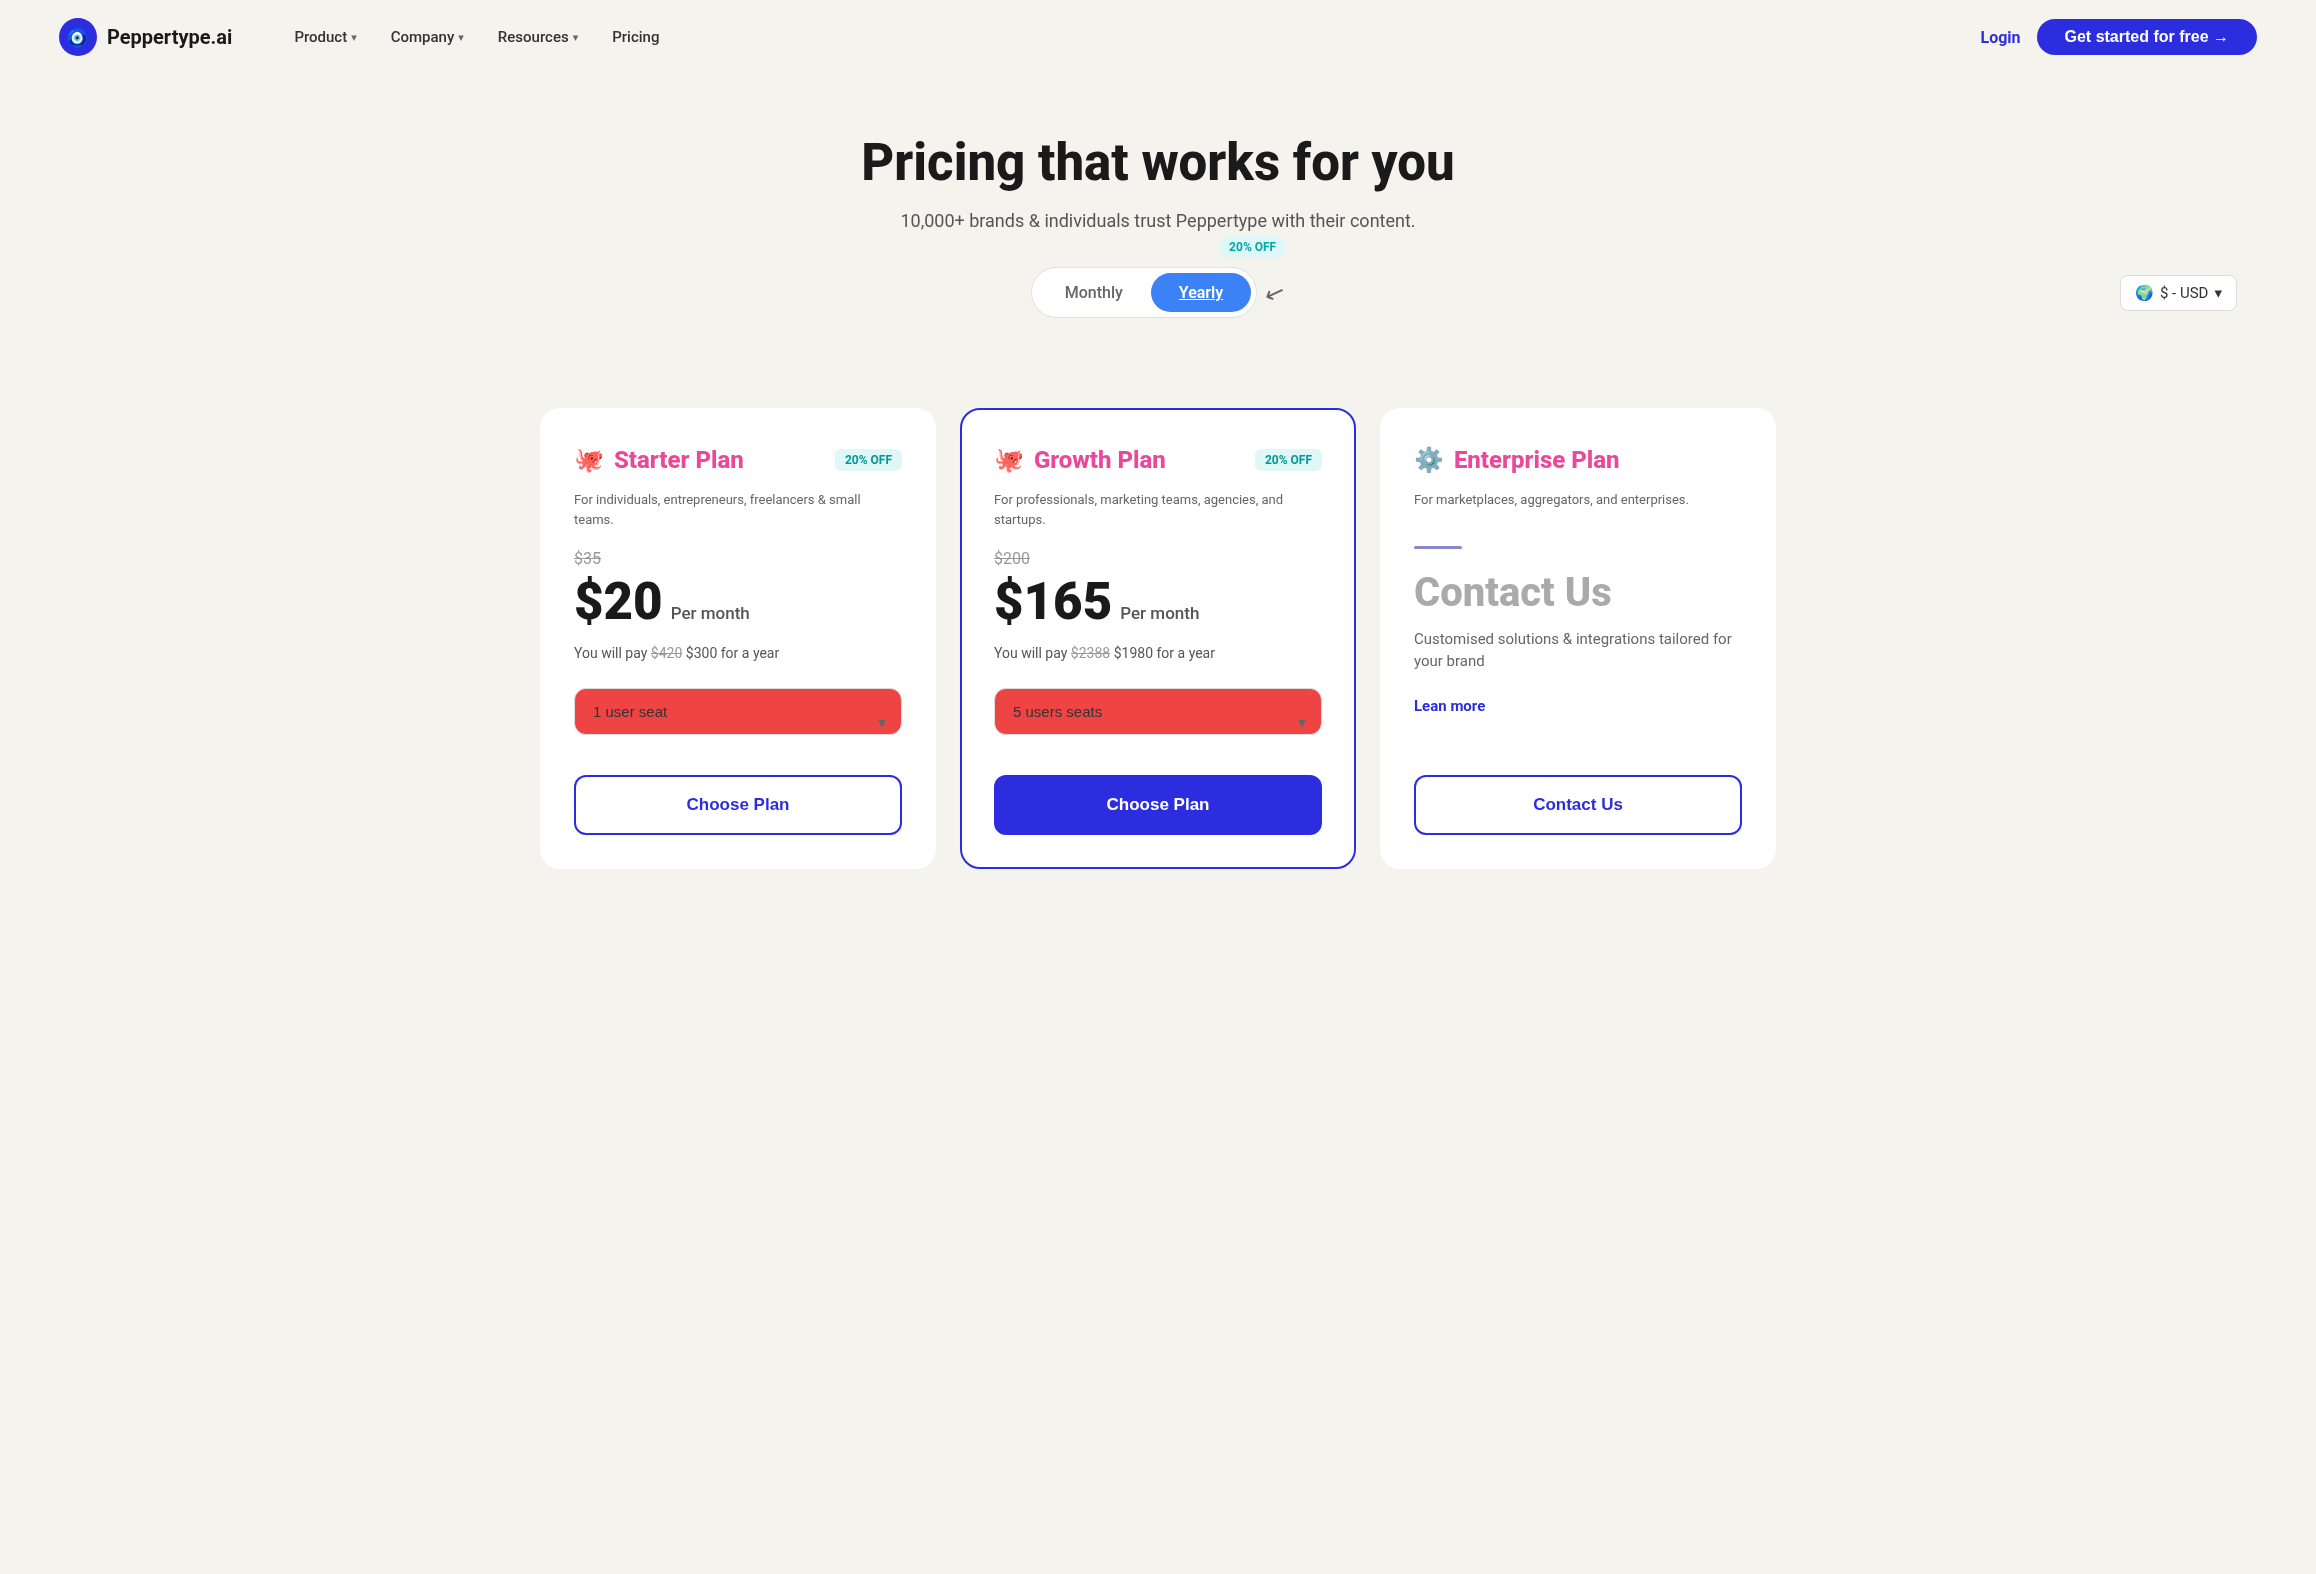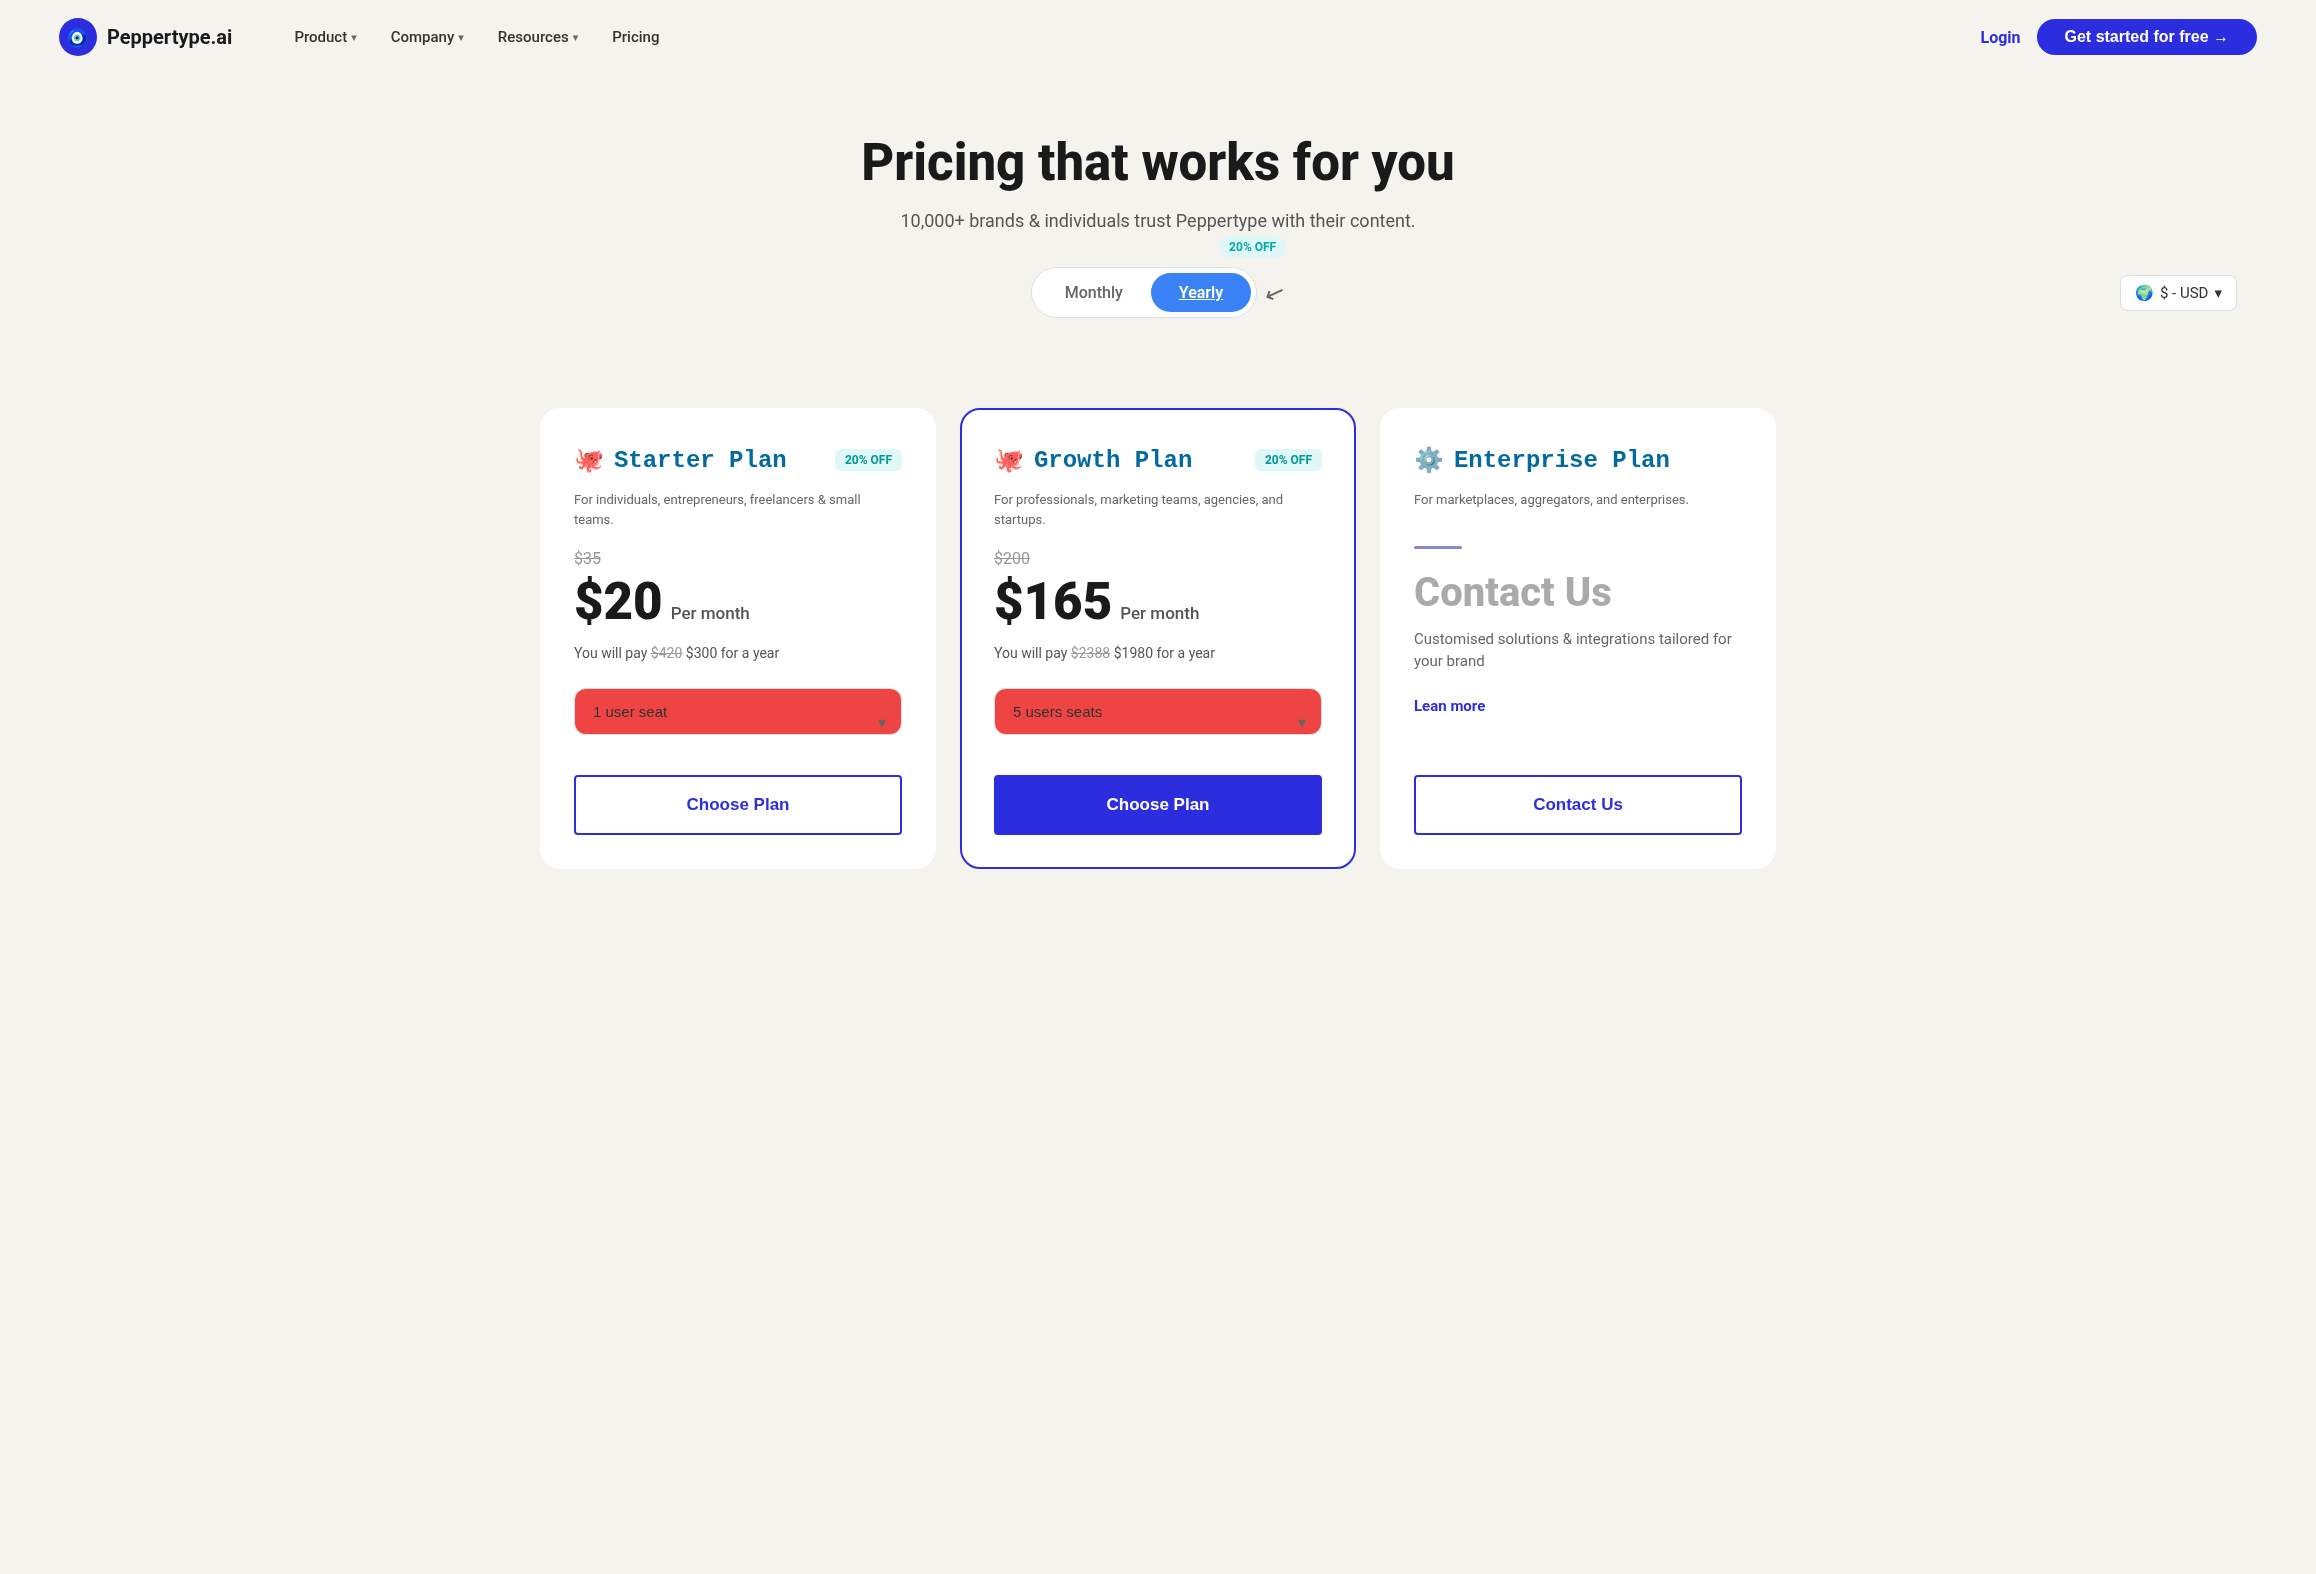--- a/index.html
+++ b/index.html
@@ -205,22 +205,21 @@
       align-items: center;
       gap: 10px;
       margin-bottom: 16px;
     }
     .card-icon {
       font-size: 24px;
     }
     .card-title {
       font-size: 24px;
       font-weight: 800;
-      color: #0369a1;
-      font-family: Liberation Mono, monospace;
+      color: #ec4899;
     }
     .card-badge {
       margin-left: auto;
       background: #e0f7f7;
       color: #009999;
       font-size: 12px;
       font-weight: 700;
       padding: 4px 10px;
       border-radius: 6px;
     }
@@ -283,21 +282,21 @@
       position: absolute;
       right: 16px;
       top: 50%;
       transform: translateY(-50%);
       color: #666;
       pointer-events: none;
     }
     .card-cta {
       width: 100%;
       padding: 18px;
-      border-radius: 4px;
+      border-radius: 12px;
       font-size: 17px;
       font-weight: 700;
       cursor: pointer;
       border: 2px solid #2d2de0;
       margin-top: auto;
     }
     .card-cta.outline {
       background: white;
       color: #2d2de0;
     }

